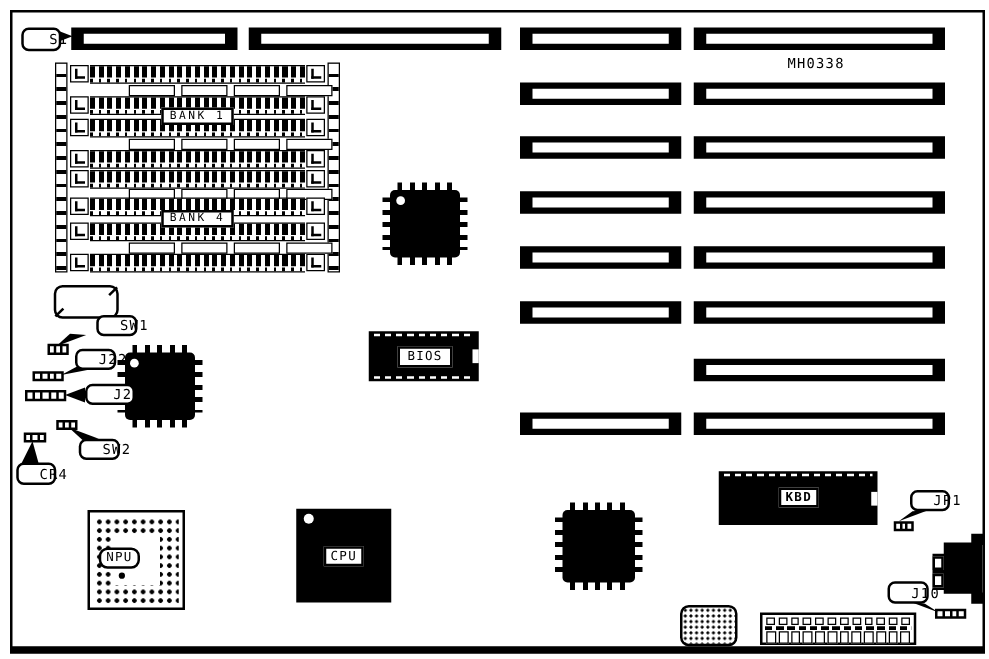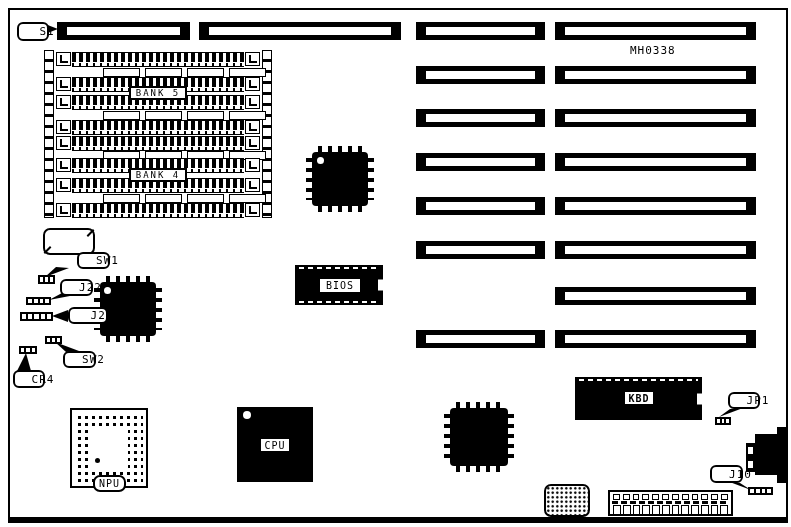--- a/index.html
+++ b/index.html
@@ -61,23 +61,23 @@
   .conn{position:absolute;background:#000;display:flex;gap:2px;padding:2px;box-sizing:border-box;z-index:2;}
   .conn i{display:block;flex:1;background:#fff;}
   
   .npu{position:absolute;left:70px;top:408px;width:78px;height:80px;background:#fff;
        border:2px solid #000;box-sizing:border-box;}
   .npu .pins{position:absolute;inset:3px;
        background-image:radial-gradient(circle,#000 1.6px,transparent 2px);
        background-size:7px 7px;background-position:1px 1px;}
   .npu .center{position:absolute;left:19px;top:19px;width:37px;height:39px;background:#fff;}
   .npu .ndot{position:absolute;left:23px;top:48px;width:5px;height:5px;background:#000;border-radius:50%;}
-  .npulabel{position:absolute;left:93px;top:438px;width:33px;height:17px;background:#fff;
+  .npulabel{position:absolute;left:79px;top:438px;width:33px;height:17px;background:#fff;
        border:2px solid #000;border-radius:7px;display:flex;align-items:center;justify-content:center;
-       font-size:10px;letter-spacing:1px;z-index:6;box-sizing:border-box;margin-top:37px;}
+       font-size:10px;letter-spacing:1px;z-index:6;box-sizing:border-box;}
   
   .cpu{position:absolute;left:237px;top:407px;width:76px;height:75px;background:#000;}
   .cpu .cdot{position:absolute;left:6px;top:4px;width:8px;height:8px;background:#fff;border-radius:50%;}
   
   .relay{position:absolute;left:43px;top:228px;width:52px;height:27px;background:#fff;
        border:2px solid #000;border-radius:7px;box-sizing:border-box;z-index:2;}
   .relay .m1{position:absolute;right:-2px;top:2px;width:9px;height:2px;background:#000;transform:rotate(-45deg);}
   .relay .m2{position:absolute;left:-2px;bottom:2px;width:9px;height:2px;background:#000;transform:rotate(-45deg);}
   
   .din{position:absolute;left:744px;top:425px;width:45px;height:60px;}
@@ -256,21 +256,21 @@
       </div>
     <div class="simm-row" style="top:153px;">
         <div class="clip"></div>
         <div class="strip">
           <div class="t1"></div>
           <div class="t2"></div>
         </div>
         <div class="clip"></div>
       </div>
 
-    <div class="banklabel" style="top:36px;">BANK 5</div>
+    <div class="banklabel" style="top:36px;">BANK 1</div>
     <div class="banklabel" style="top:118px;">BANK 4</div>
   </div>
 
   <div class="qfp" style="left:306px;top:146px;width:68px;height:66px;">
     <div class="pt"></div>
       <div class="pb"></div>
     <div class="pl"></div>
       <div class="pr"></div>
     <div class="body"></div>
     <div class="dot" style="left:11px;top:11px;"></div>

